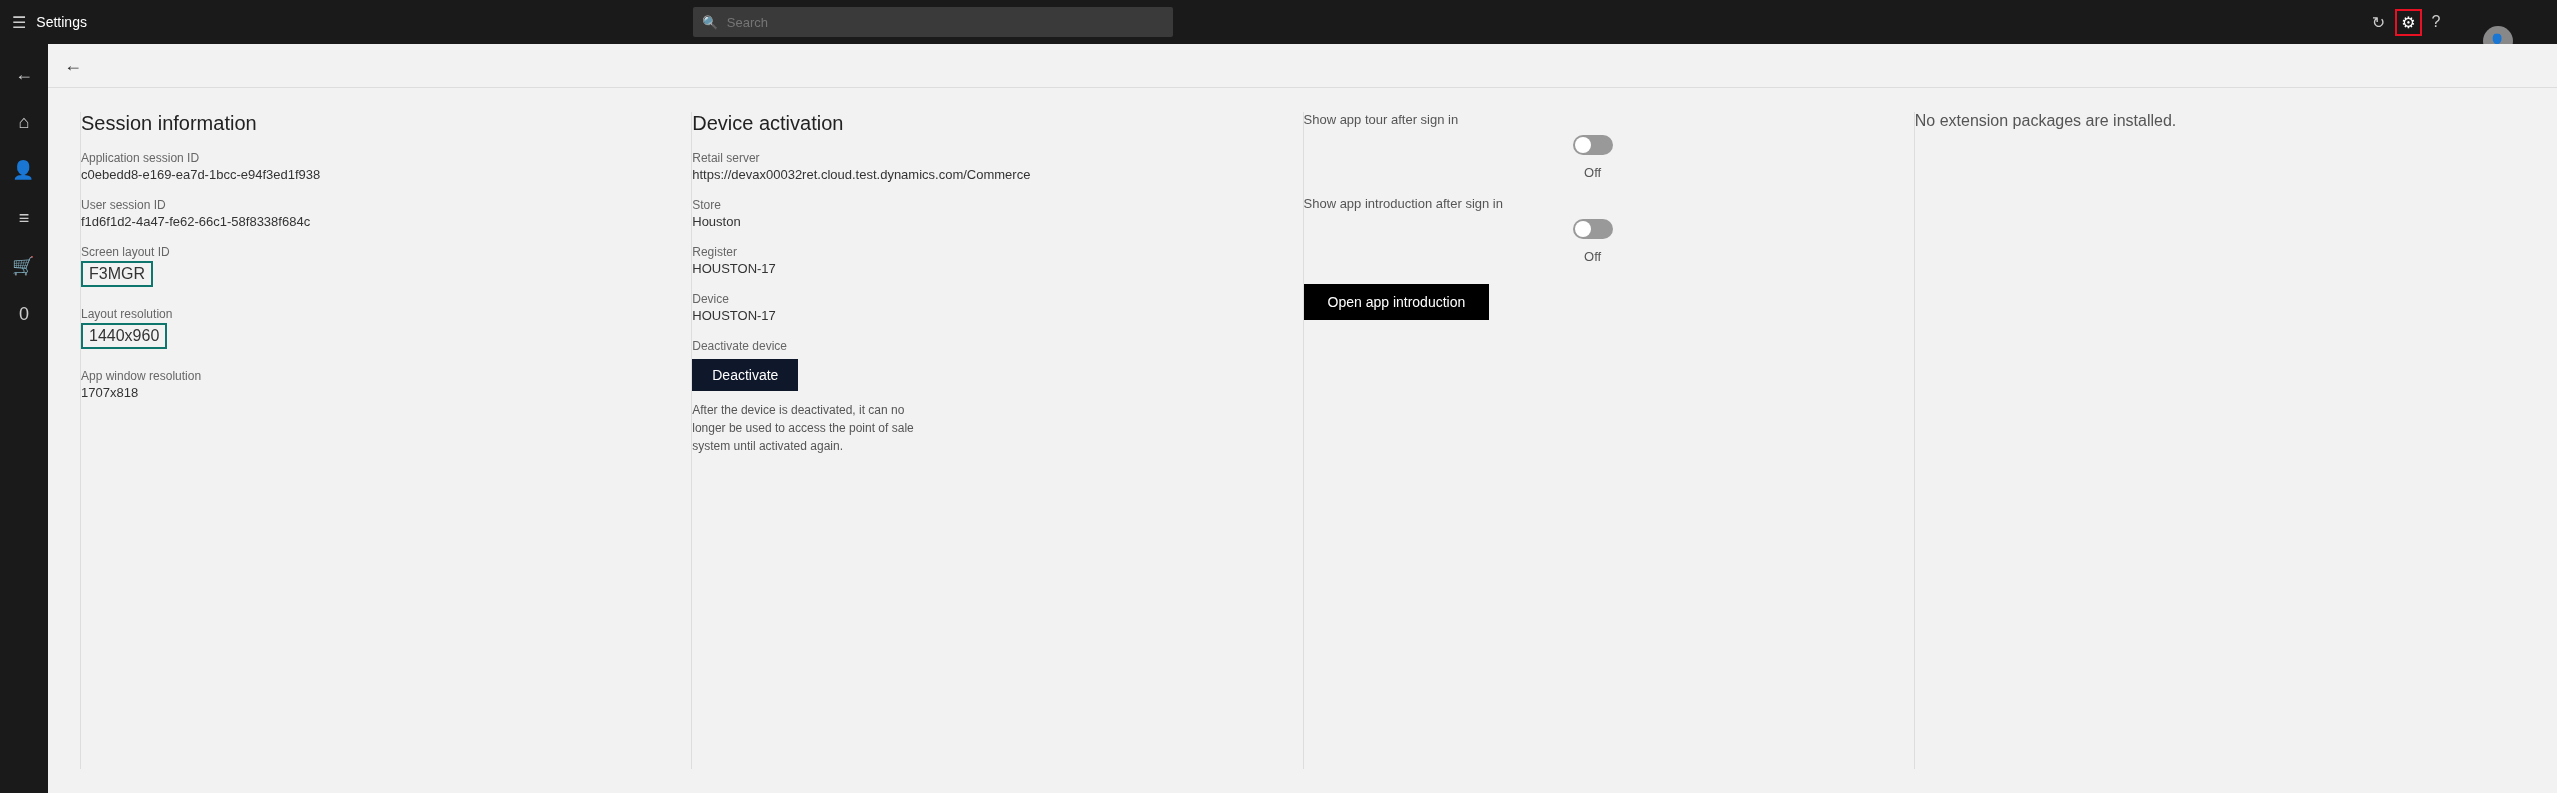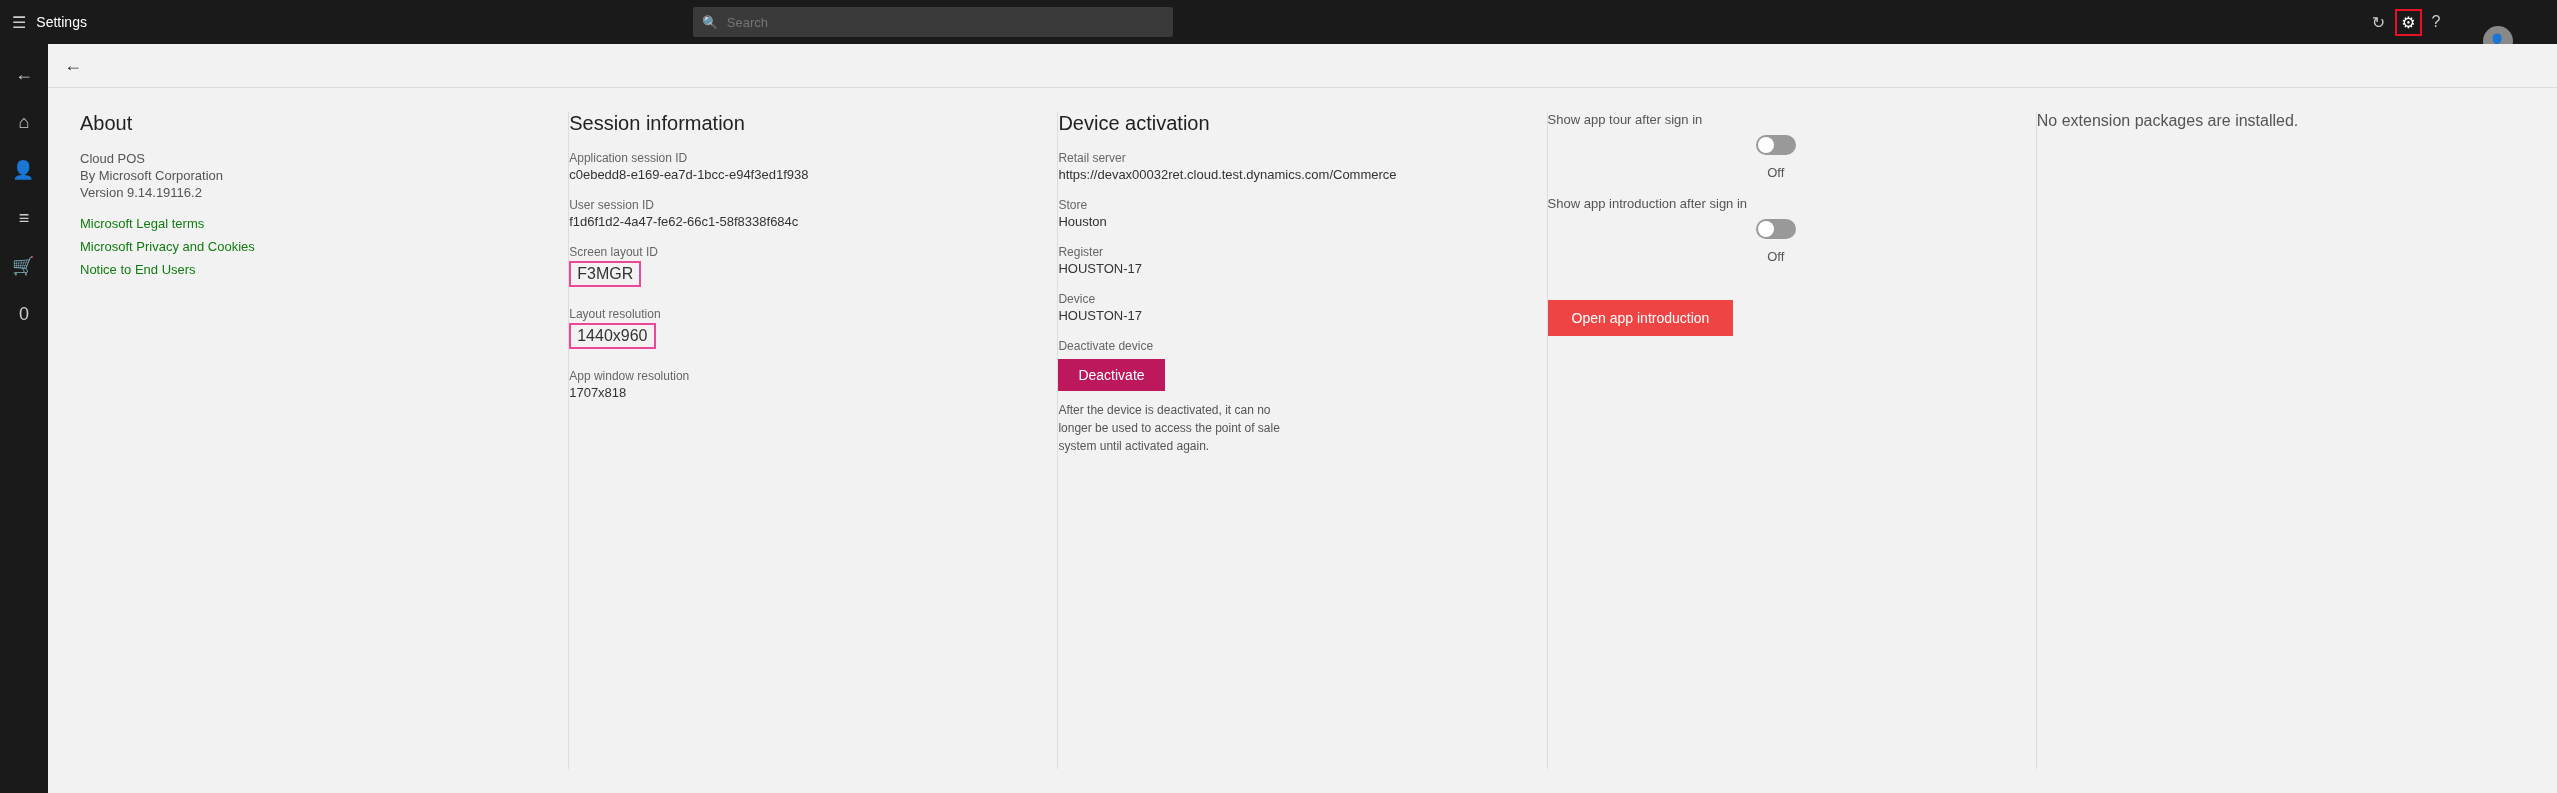--- a/index.html
+++ b/index.html
@@ -71,47 +71,47 @@
     .about-app { font-size: 13px; color: #555; margin-bottom: 2px; }
     .about-by { font-size: 13px; color: #555; margin-bottom: 2px; }
     .about-version { font-size: 13px; color: #555; margin-bottom: 16px; }
 
     .about-link { color: #107c10; font-size: 13px; cursor: pointer; display: block; margin-bottom: 8px; text-decoration: none; }
 
     .info-label { font-size: 12px; color: #666; margin-top: 16px; margin-bottom: 2px; }
     .info-value { font-size: 13px; color: #333; margin-bottom: 4px; }
 
     .highlighted-box {
-      border: 2px solid #ec4899; display: inline-block;
+      border: 2px solid #0f766e; display: inline-block;
       padding: 2px 6px; margin-bottom: 4px;
     }
 
     .deactivate-label { font-size: 12px; color: #666; margin-top: 16px; margin-bottom: 6px; }
     .btn-deactivate {
-      background: #be185d; color: #fff; border: none;
+      background: #0f172a; color: #fff; border: none;
       padding: 8px 20px; font-size: 14px; cursor: pointer;
       display: block; margin-bottom: 10px;
     }
     .deactivate-note { font-size: 12px; color: #555; line-height: 1.5; max-width: 240px; }
 
     .toggle-container { display: flex; align-items: center; gap: 10px; margin: 8px 0; flex-direction: column; }
     .toggle {
       width: 40px; height: 20px; background: #999; border-radius: 10px;
       position: relative; cursor: pointer; flex-shrink: 0;
     }
     .toggle-knob {
       width: 16px; height: 16px; background: #fff; border-radius: 50%;
       position: absolute; top: 2px; left: 2px; transition: left 0.2s;
     }
     .toggle-label { font-size: 13px; color: #555; }
 
     .btn-open-intro {
-      background: #ef4444; color: #fff; border: none;
+      background: #000000; color: #fff; border: none;
       padding: 10px 24px; font-size: 14px; cursor: pointer;
-      margin-top: 28px; display: inline-block;
+      margin-top: 12px; display: inline-block;
     }
 
     .app-help-desc { font-size: 13px; color: #555; margin-bottom: 4px; }
     .ext-note { font-size: 16px; color: #555; }
 
     .divider { width: 1px; background: #ddd; margin: 0 0 0 0; flex-shrink: 0; }
   </style>
 </head>
 <body>
 
@@ -147,29 +147,20 @@
   </div>
 
   <div class="main-content">
 
     <div class="back-bar">
       <span class="back-btn">←</span>
     </div>
 
     <div class="page-body">
 
-      <div class="section">
-        <div class="section-title">About</div>
-        <div class="about-app">Cloud POS</div>
-        <div class="about-by">By Microsoft Corporation</div>
-        <div class="about-version">Version 9.14.19116.2</div>
-        <a class="about-link">Microsoft Legal terms</a>
-        <a class="about-link">Microsoft Privacy and Cookies</a>
-        <a class="about-link">Notice to End Users</a>
-      </div>
 
       <div class="divider"></div>
 
       <div class="section">
         <div class="section-title">Session information</div>
         <div class="info-label">Application session ID</div>
         <div class="info-value">c0ebedd8-e169-ea7d-1bcc-e94f3ed1f938</div>
         <div class="info-label">User session ID</div>
         <div class="info-value">f1d6f1d2-4a47-fe62-66c1-58f8338f684c</div>
         <div class="info-label">Screen layout ID</div>

